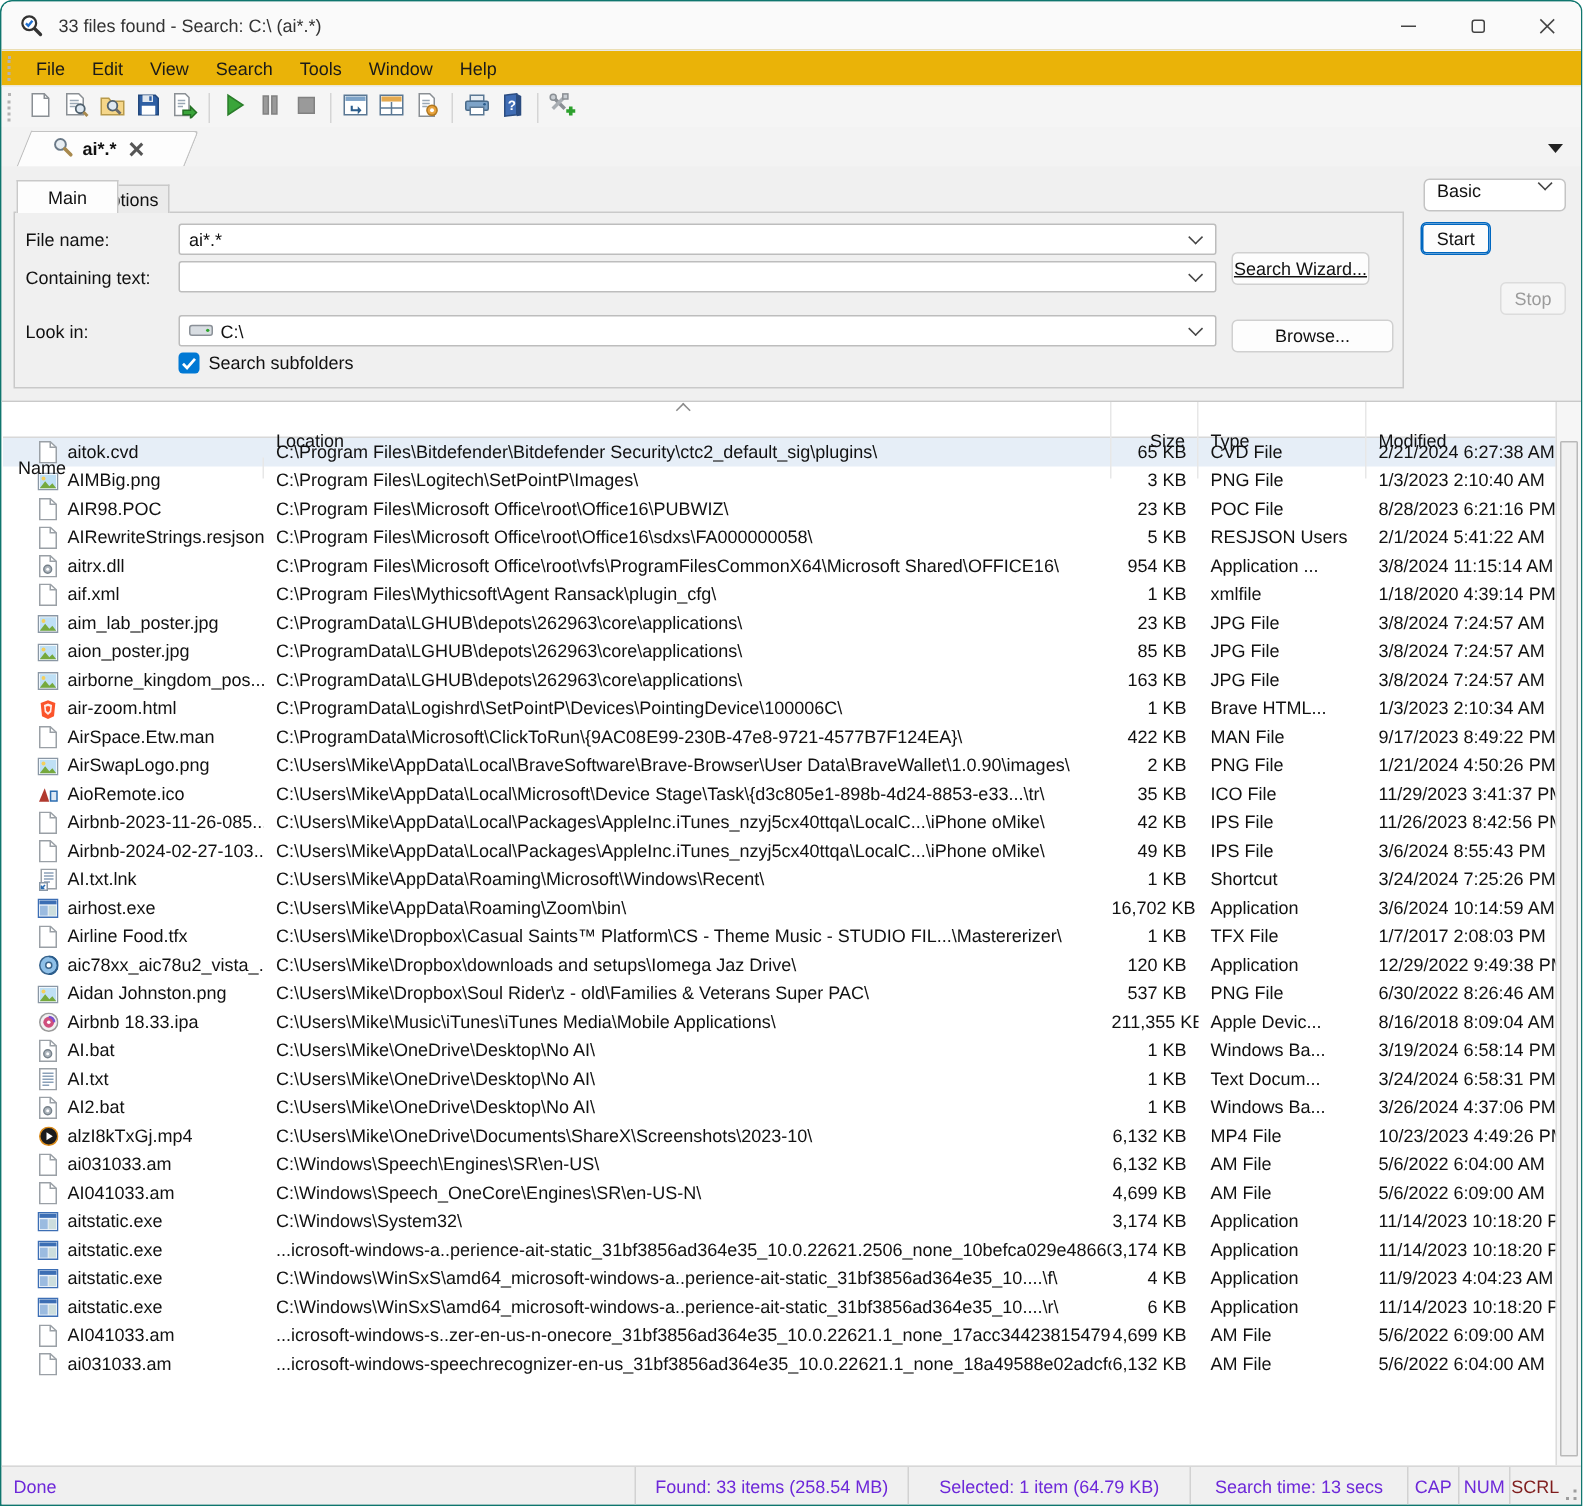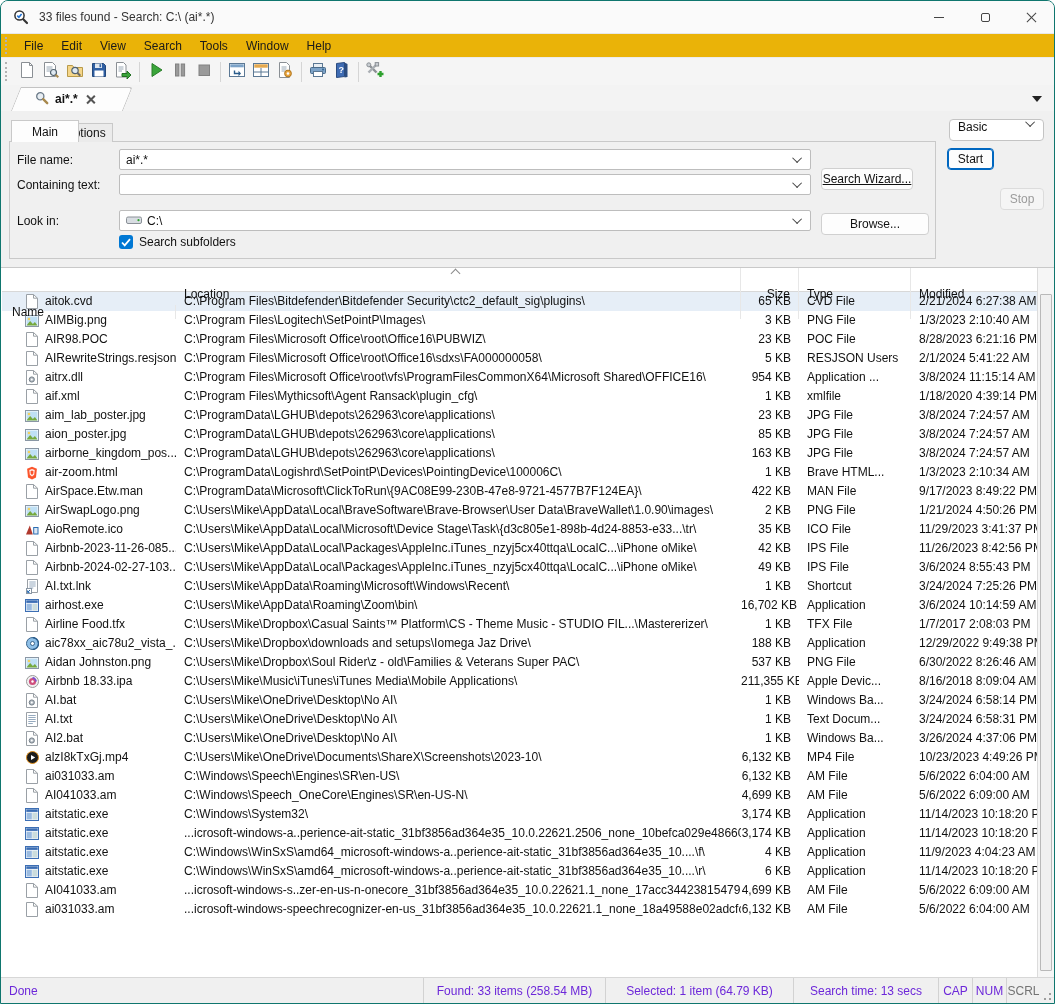--- a/index.html
+++ b/index.html
@@ -89,21 +89,21 @@
   .c-mod { padding-left:8px; }
   .vscroll { position:absolute; right:0; top:0; bottom:0; width:17px; background:#f6f6f6; border-left:1px solid #dcdcdc; }
   .vthumb { position:absolute; left:2px; right:2px; top:26px; bottom:6px; background:#f0f0f0; border:1px solid #b9b9b9; border-radius:1px; }
 
   
   .statusbar { position:absolute; left:0; right:0; bottom:0; height:26px; background:#f0f0f0; border-top:1px solid #d7d7d7;
                display:flex; align-items:stretch; }
   .sb-seg { display:flex; align-items:center; justify-content:center; border-left:1px solid #d2d2d2; color:#6d28d9; }
   .sb-done { flex:1 1 auto; justify-content:flex-start; padding-left:8px; border-left:none; }
   .sb-found { width:182px; } .sb-sel { width:188px; } .sb-time { width:145px; }
-  .sb-key { width:34px; } .sb-key.off { color:#737373; }
+  .sb-key { width:34px; } .sb-key.off { color:#7f1d1d; }
   .sb-grip { width:14px; border-left:none; position:relative; }
   .sb-grip i { position:absolute; width:2px; height:2px; background:#9d9d9d; }
   .sb-grip i:nth-child(1){ right:3px; bottom:3px; } .sb-grip i:nth-child(2){ right:3px; bottom:8px; }
   .sb-grip i:nth-child(3){ right:8px; bottom:3px; }
 </style>
 </head>
 <body>
 
 <div class="window">
 
@@ -606,21 +606,21 @@
               <span class="fico">
                 <svg width="13" height="13" viewBox="0 0 13 13">
                   <circle cx="6.5" cy="6.5" r="6" fill="#8fc0e8" stroke="#39648c"></circle>
                   <path d="M6.5.5A6 6 0 016.5 12.5" fill="none" stroke="#2b5d8c" stroke-width="1.4"></path>
                   <circle cx="6.5" cy="6.5" r="2" fill="#fff" stroke="#39648c"></circle>
                 </svg>
               </span>
               <span>aic78xx_aic78u2_vista_...</span>
             </div>
             <div class="cell c-loc">C:\Users\Mike\Dropbox\downloads and setups\Iomega Jaz Drive\</div>
-            <div class="cell c-size">188 KB</div>
+            <div class="cell c-size">120 KB</div>
             <div class="cell c-type">Application</div>
             <div class="cell c-mod">12/29/2022 9:49:38 PM</div>
           </div>
           <div class="row">
             <div class="cell c-name">
               <span class="fico">
                 <svg width="14" height="12" viewBox="0 0 14 12">
                   <rect x=".5" y=".5" width="13" height="11" fill="#fff" stroke="#8a97a5"></rect>
                   <rect x="1.5" y="1.5" width="11" height="9" fill="#bfe0f5"></rect>
                   <circle cx="4" cy="4" r="1.3" fill="#f4cf5d"></circle>
@@ -659,21 +659,21 @@
                   <path d="M7.5.5v3.7h4" fill="none" stroke="#9aa0a6"></path>
                   <circle cx="5.8" cy="9.5" r="2.6" fill="#aeb6be" stroke="#76818a"></circle>
                   <circle cx="5.8" cy="9.5" r="1" fill="#fff"></circle>
                 </svg>
               </span>
               <span>AI.bat</span>
             </div>
             <div class="cell c-loc">C:\Users\Mike\OneDrive\Desktop\No AI\</div>
             <div class="cell c-size">1 KB</div>
             <div class="cell c-type">Windows Ba...</div>
-            <div class="cell c-mod">3/24/2024 6:58:14 PM</div>
+            <div class="cell c-mod">3/19/2024 6:58:14 PM</div>
           </div>
           <div class="row">
             <div class="cell c-name">
               <span class="fico">
                 <svg width="12" height="15" viewBox="0 0 12 15">
                   <path d="M.5.5h11v14H.5z" fill="#fff" stroke="#9aa0a6"></path>
                   <path d="M2.3 3.5h7.4M2.3 5.5h7.4M2.3 7.5h7.4M2.3 9.5h7.4M2.3 11.5h4.5" stroke="#8aa0b8" stroke-width=".9"></path>
                 </svg>
               </span>
               <span>AI.txt</span>

